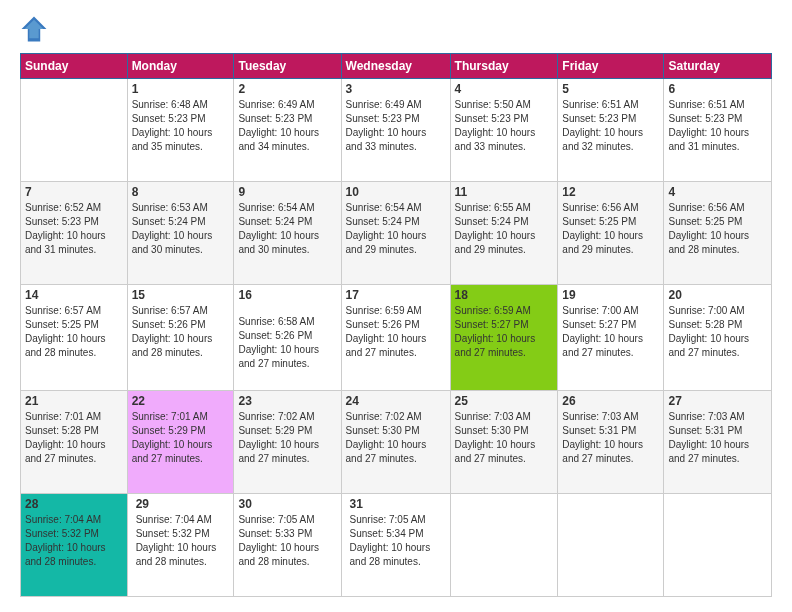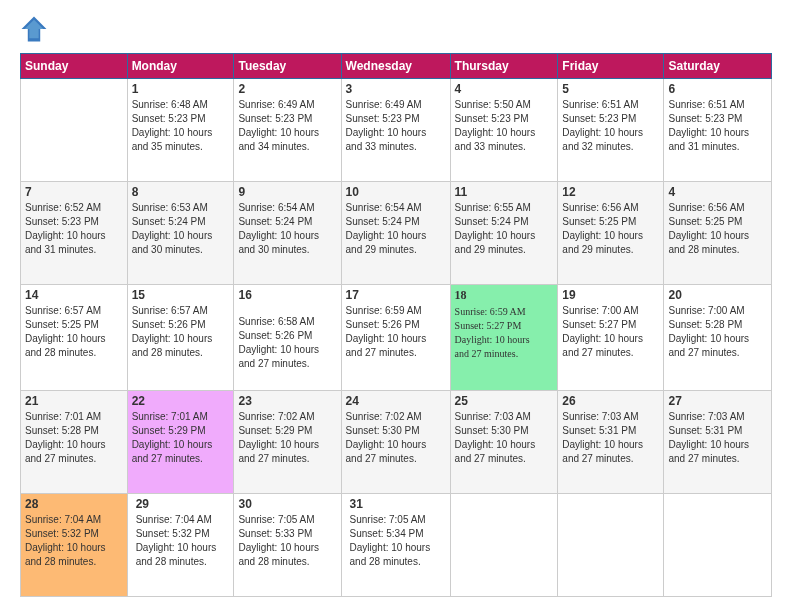--- a/index.html
+++ b/index.html
@@ -246,21 +246,21 @@
 Daylight: 10 hours
 and 27 minutes.</div>
           </td>
           <td style="background-color: rgb(255, 255, 255);">
             <span class="day-num">17</span>
             <div class="day-info" style="white-space: pre-line;">Sunrise: 6:59 AM
 Sunset: 5:26 PM
 Daylight: 10 hours
 and 27 minutes.</div>
           </td>
-          <td style="background-color: #86efac; font-family: Liberation Serif, serif;">
+          <td style="background-color: #84cc16;">
             <span class="day-num">18</span>
             <div class="day-info" style="white-space: pre-line;">Sunrise: 6:59 AM
 Sunset: 5:27 PM
 Daylight: 10 hours
 and 27 minutes.</div>
           </td>
           <td style="background-color: rgb(255, 255, 255);">
             <span class="day-num">19</span>
             <div class="day-info" style="white-space: pre-line;">Sunrise: 7:00 AM
 Sunset: 5:27 PM
@@ -320,21 +320,21 @@
           </td>
           <td style="background-color: rgb(245, 245, 245);">
             <span class="day-num">27</span>
             <div class="day-info" style="white-space: pre-line;">Sunrise: 7:03 AM
 Sunset: 5:31 PM
 Daylight: 10 hours
 and 27 minutes.</div>
           </td>
         </tr>
         <tr>
-          <td style="background-color: #fdba74;">
+          <td style="background-color: #14b8a6;">
             <span class="day-num">28</span>
             <div class="day-info" style="white-space: pre-line;">Sunrise: 7:04 AM
 Sunset: 5:32 PM
 Daylight: 10 hours
 and 28 minutes.</div>
           </td>
           <td style="background-color: rgb(255, 255, 255); padding-left: 8px;">
             <span class="day-num">29</span>
             <div class="day-info" style="white-space: pre-line;">Sunrise: 7:04 AM
 Sunset: 5:32 PM

